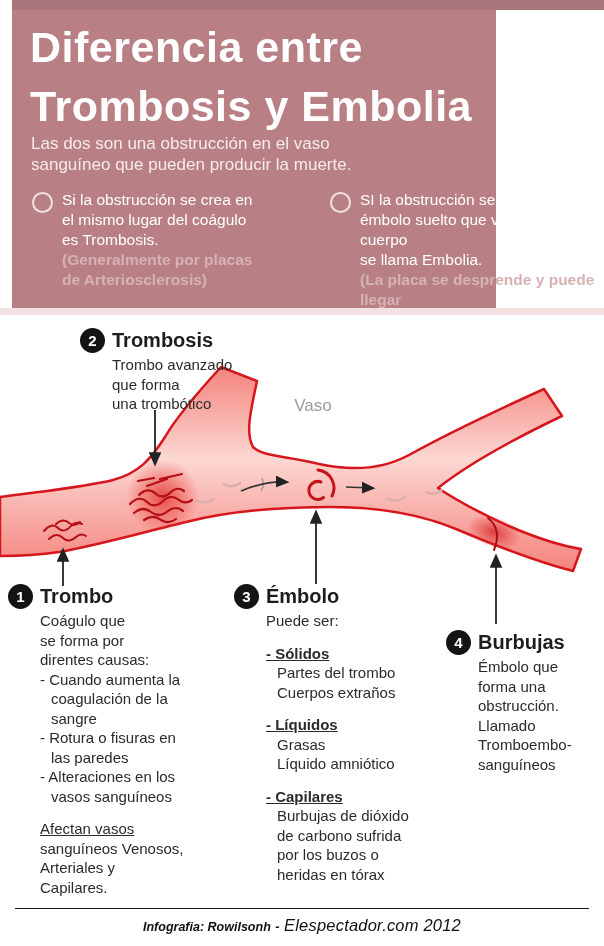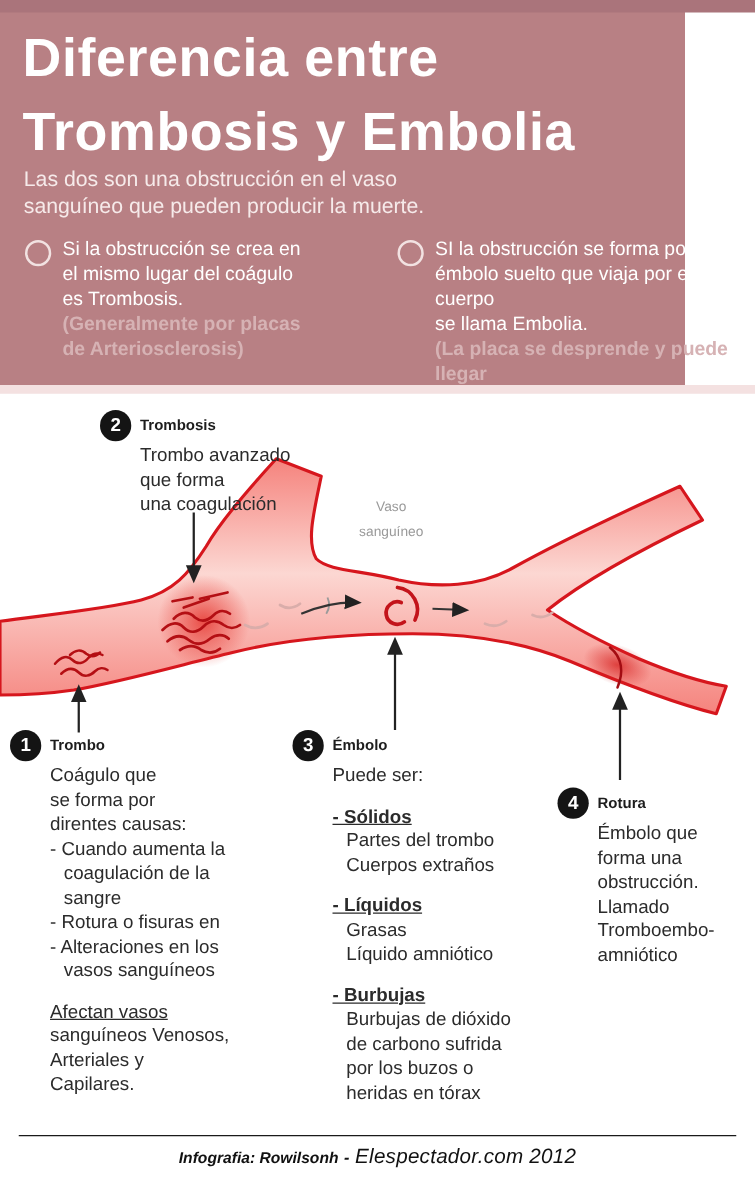--- a/index.html
+++ b/index.html
@@ -1,43 +1,43 @@
 <!DOCTYPE html>
 <html><head>
 <meta charset="utf-8">
 <style>
   html,body{margin:0;padding:0;background:#fff;}
   #page{position:relative;width:604px;height:946px;background:#ffffff;overflow:hidden;
         font-family:"Liberation Sans","DejaVu Sans",sans-serif;color:#2b2b2b;}
 
   
-  .header{position:absolute;left:0;top:0;width:548px;height:308px;background:#b88084;}
+  .header{position:absolute;left:12px;top:0;width:484px;height:308px;background:#b88084;}
   .header-topstrip{position:absolute;left:0;top:0;width:604px;height:10px;background:#aa747b;}
   .header-bottomstrip{position:absolute;left:0;top:308px;width:604px;height:7px;background:#f4e1e1;}
   .title{position:absolute;left:18px;top:18px;color:#fff;font-weight:bold;
          font-size:43px;line-height:59px;letter-spacing:.5px;}
   .subtitle{position:absolute;left:19px;top:133px;color:#f6eaea;font-size:17px;line-height:21px;}
   .bullets{position:absolute;left:0;top:190px;width:604px;display:flex;}
   .bullet{position:relative;color:#fff;font-size:15.5px;line-height:20px;}
   .bullet.b1{margin-left:20px;width:278px;}
   .bullet.b2{margin-left:20px;width:276px;}
   .bullet .circle{position:absolute;left:0;top:2px;width:17px;height:17px;border:2px solid #f2e2e2;
                   border-radius:50%;}
   .bullet .btxt{margin-left:30px;}
   .bullet .note{margin-left:30px;color:#d6b2b4;font-weight:bold;}
 
   
   #vessel-svg{position:absolute;left:0;top:0;width:604px;height:946px;pointer-events:none;}
   .vaso-label{position:absolute;left:238px;top:396px;width:150px;text-align:center;
-              color:#9a9a9a;font-size:11px;line-height:20px;}
+              color:#9a9a9a;font-size:17px;line-height:20px;}
   .annot{position:absolute;font-size:15px;line-height:19.5px;color:#2b2b2b;}
   .annot .head{display:flex;align-items:center;}
   .badge{flex:0 0 auto;width:25px;height:25px;border-radius:50%;background:#141414;color:#fff;
          font-size:15px;font-weight:bold;text-align:center;line-height:25px;}
-  .annot .atitle{margin-left:7px;font-weight:bold;font-size:12px;color:#1d1d1d;}
+  .annot .atitle{margin-left:7px;font-weight:bold;font-size:20px;color:#1d1d1d;}
   .annot .body{margin-left:32px;margin-top:2px;}
   .annot .body .b{font-weight:bold;}
   .annot .body .ind{padding-left:11px;}
   .annot .body .gap{margin-top:13px;text-decoration:underline;}
   #annot-trombosis{left:80px;top:328px;width:190px;}
   #annot-trombo{left:8px;top:584px;width:210px;}
   #annot-embolo{left:234px;top:584px;width:200px;}
   #annot-embolia{left:446px;top:630px;width:150px;}
 
   
@@ -171,48 +171,48 @@
     <g stroke="#222" stroke-width="1.8" fill="none" marker-end="url(#ah)">
       <path d="M155,410 L155,463"></path>
       <path d="M63,586 L63,551"></path>
       <path d="M316,584 L316,513"></path>
       <path d="M496,624 L496,557"></path>
     </g>
   </svg>
 
   <div class="vaso-label">
       <div>Vaso</div>
-      <div>sanguíneo</div>
     </div>
 
   <div class="annot" id="annot-trombosis">
     <div class="head">
       <span class="badge">2</span>
       <span class="atitle">Trombosis</span>
     </div>
     <div class="body">
         <div>Trombo avanzado</div>
         <div>que forma</div>
-        <div>una coagulación</div>
+        <div>una trombótico</div>
       </div>
   </div>
 
   <div class="annot" id="annot-trombo">
     <div class="head">
       <span class="badge">1</span>
       <span class="atitle">Trombo</span>
     </div>
     <div class="body">
         <div>Coágulo que</div>
         <div>se forma por</div>
         <div>direntes causas:</div>
         <div>- Cuando aumenta la</div>
         <div class="ind">coagulación de la</div>
         <div class="ind">sangre</div>
         <div>- Rotura o fisuras en</div>
+        <div class="ind">las paredes</div>
         <div>- Alteraciones en los</div>
         <div class="ind">vasos sanguíneos</div>
         <div class="gap">Afectan vasos</div>
         <div>sanguíneos Venosos,</div>
         <div>Arteriales y</div>
         <div>Capilares.</div>
       </div>
   </div>
 
   <div class="annot" id="annot-embolo">
@@ -221,40 +221,40 @@
       <span class="atitle">Émbolo</span>
     </div>
     <div class="body">
         <div>Puede ser:</div>
         <div class="b gap">- Sólidos</div>
         <div class="ind">Partes del trombo</div>
         <div class="ind">Cuerpos extraños</div>
         <div class="b gap">- Líquidos</div>
         <div class="ind">Grasas</div>
         <div class="ind">Líquido amniótico</div>
-        <div class="b gap">- Burbujas</div>
+        <div class="b gap">- Capilares</div>
         <div class="ind">Burbujas de dióxido</div>
         <div class="ind">de carbono sufrida</div>
         <div class="ind">por los buzos o</div>
         <div class="ind">heridas en tórax</div>
       </div>
   </div>
 
   <div class="annot" id="annot-embolia">
     <div class="head">
       <span class="badge">4</span>
-      <span class="atitle">Rotura</span>
+      <span class="atitle">Burbujas</span>
     </div>
     <div class="body">
         <div>Émbolo que</div>
         <div>forma una</div>
         <div>obstrucción.</div>
         <div>Llamado</div>
         <div>Tromboembo-</div>
-        <div>amniótico</div>
+        <div>sanguíneos</div>
       </div>
   </div>
 
   <div class="footer-line"></div>
   <div class="footer">
     <span class="credit">Infografia: Rowilsonh</span>
     <span class="dash">-</span>
     <span class="source">Elespectador.com 2012</span>
   </div>
 

